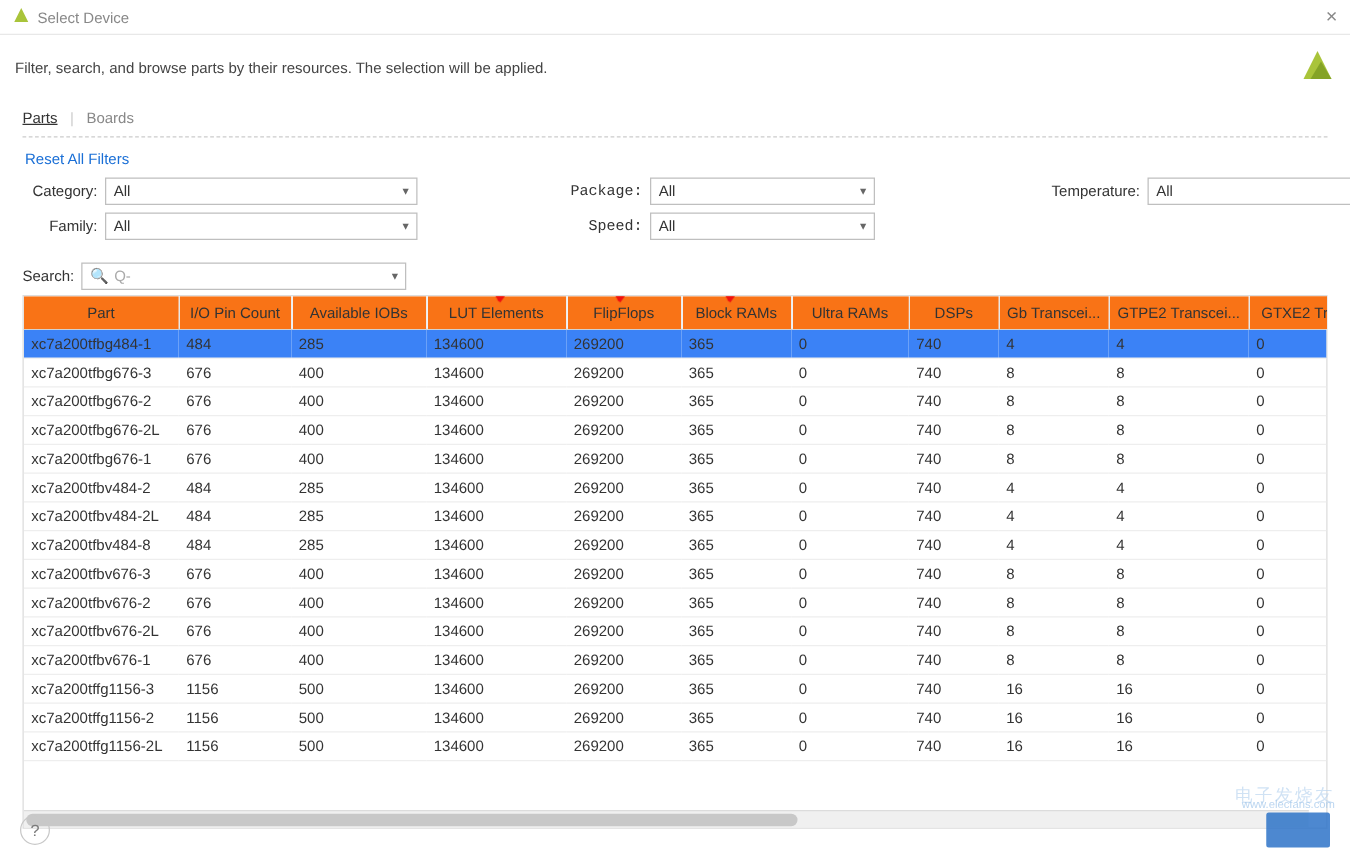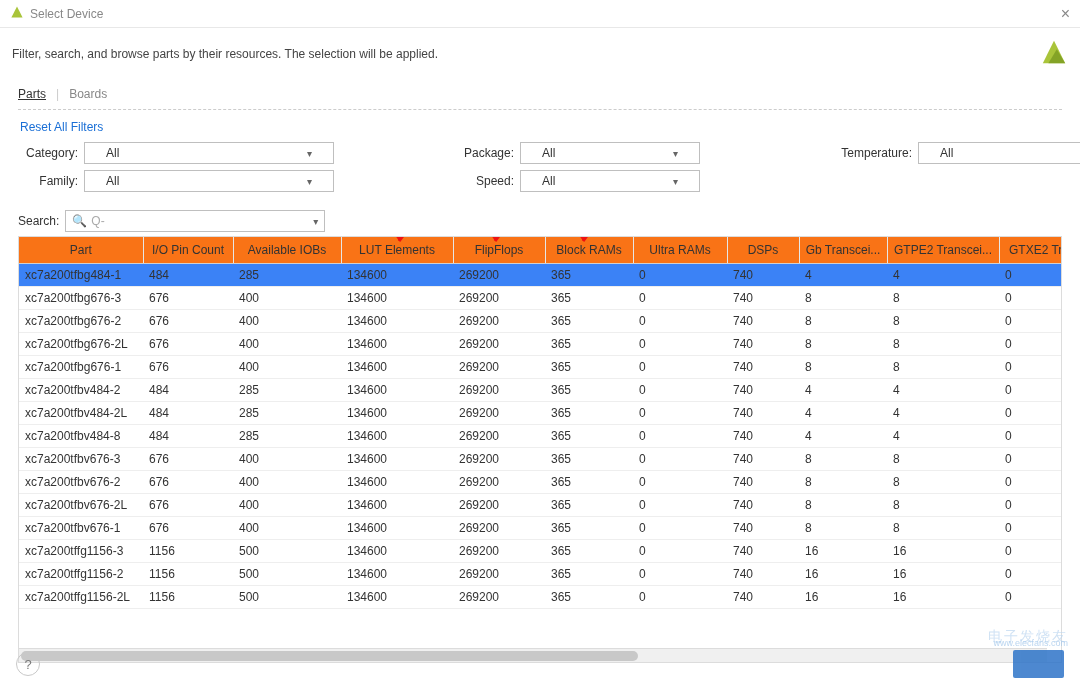--- a/index.html
+++ b/index.html
@@ -19,23 +19,23 @@
   .tab-sep { color:#ccc; }
 
   .dashed-sep { border:none; border-top:1px dashed #ccc; margin:4px 0 6px 0; }
 
   .reset-link { color:#1a6fd6; cursor:pointer; display:inline-block; padding:4px 0 8px 2px; }
 
   .filters-row { display:flex; gap:28px; align-items:flex-start; margin-bottom:6px; }
   .filters-col { display:flex; flex-direction:column; gap:6px; }
   .filter-group { display:flex; align-items:center; gap:6px; }
   .filter-label { width:60px; text-align:right; color:#333; }
-  .filter-label.right { width:82px; }
+  .filter-label.right { width:82px;font-family:Liberation Mono, monospace; }
   .filter-label.temp { width:84px; }
-  .filter-select { border:1px solid #bfbfbf; background:#fff; height:22px; padding:2px 21px; display:flex; align-items:center; justify-content:space-between; width:250px; cursor:pointer; }
+  .filter-select { border:1px solid #bfbfbf; background:#fff; height:22px; padding:2px 6px; display:flex; align-items:center; justify-content:space-between; width:250px; cursor:pointer; }
   .filter-select.medium { width:180px; }
   .chev { font-size:10px; color:#666; }
 
   .search-row { display:flex; align-items:center; gap:6px; margin-top:12px; margin-bottom:4px; }
   .search-box { border:1px solid #bfbfbf; background:#fff; height:22px; padding:2px 6px; display:flex; align-items:center; gap:4px; width:260px; }
   .search-icon { color:#999; font-size:12px; }
   .search-box .chev { margin-left:auto; }
 
   .table-wrap { position:relative; flex:1; border:1px solid #dcdcdc; overflow:hidden; }
   .table-scroll-y { position:absolute; inset:0; overflow-y:auto; overflow-x:hidden; }

